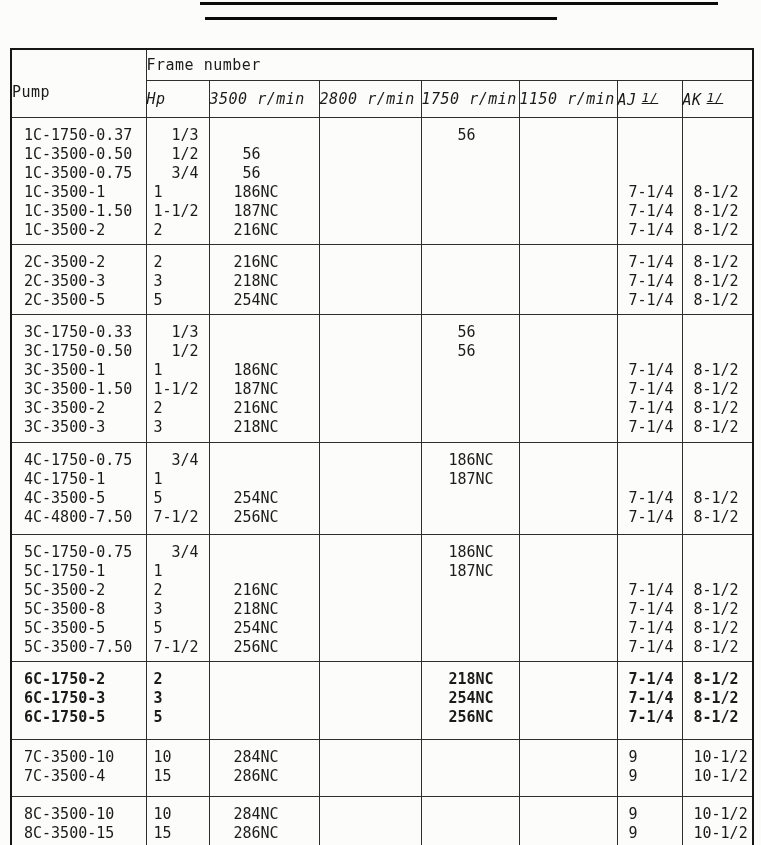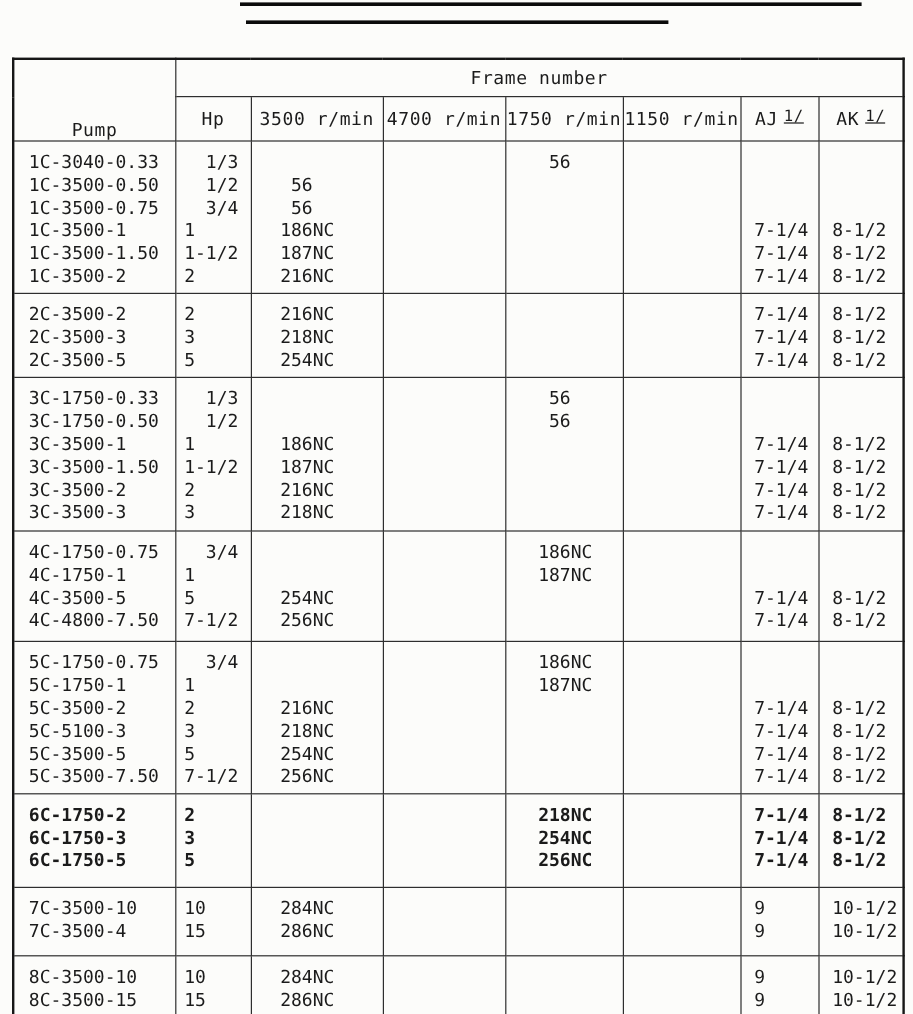--- a/index.html
+++ b/index.html
@@ -13,26 +13,26 @@
   .title-rule{position:absolute;background:#0b0b0b;height:3px;}
   .title-rule.r1{left:200px;top:2px;width:518px;}
   .title-rule.r2{left:205px;top:17px;width:352px;}
   table.pump{
     position:absolute;left:10px;top:48px;width:742px;
     border-collapse:collapse;table-layout:fixed;
     border:2px solid #161616;
   }
   th,td{border:1px solid #2e2e2e;}
   thead th{
-    font-weight:normal;font-size:15px;text-align:center;
+    font-weight:normal;font-size:15px;text-align:left;
     padding:0;letter-spacing:0.5px;
   }
   th.frame-number{height:30px;}
-  th.sub{height:36px;}
-  th.pump-head{vertical-align:bottom;padding-bottom:0;}
+  th.sub{height:36px;font-style:italic;}
+  th.pump-head{vertical-align:bottom;padding-bottom:16px;}
   .fn{
     display:inline-block;font-size:13px;vertical-align:3px;
     text-decoration:underline;margin-left:5px;
   }
   tbody td{
     vertical-align:top;padding:8px 2px 4px 0;font-size:15px;
   }
   td.col-pump{padding-left:12px;}
   td.col-hp{padding-left:7px;margin-left:48px;}
   td.col-r3500{padding-left:24px;}
@@ -63,35 +63,35 @@
         <col style="width:71px">
     </colgroup>
     <thead>
       <tr>
         <th rowspan="2" class="pump-head">Pump</th>
         <th colspan="7" class="frame-number">Frame number</th>
       </tr>
       <tr>
         <th class="sub">Hp</th>
         <th class="sub">3500 r/min</th>
-        <th class="sub">4700 r/min</th>
+        <th class="sub">2800 r/min</th>
         <th class="sub">1750 r/min</th>
         <th class="sub">1150 r/min</th>
         <th class="sub">
           <span>AJ</span><span class="fn">1/</span>
         </th>
         <th class="sub">
           <span>AK</span><span class="fn">1/</span>
         </th>
       </tr>
     </thead>
     <tbody>
         <tr style="height: 127px;">
           <td class="col-pump">
-            <div class="line">1C-3040-0.33</div>
+            <div class="line">1C-1750-0.37</div>
             <div class="line">1C-3500-0.50</div>
             <div class="line">1C-3500-0.75</div>
             <div class="line">1C-3500-1</div>
             <div class="line">1C-3500-1.50</div>
             <div class="line">1C-3500-2</div>
           </td>
           <td class="col-hp">
             <div class="line">  1/3</div>
             <div class="line">  1/2</div>
             <div class="line">  3/4</div>
@@ -304,21 +304,21 @@
             <div class="line"></div>
             <div class="line">8-1/2</div>
             <div class="line">8-1/2</div>
           </td>
         </tr>
         <tr style="height: 120px;">
           <td class="col-pump">
             <div class="line">5C-1750-0.75</div>
             <div class="line">5C-1750-1</div>
             <div class="line">5C-3500-2</div>
-            <div class="line">5C-5100-3</div>
+            <div class="line">5C-3500-8</div>
             <div class="line">5C-3500-5</div>
             <div class="line">5C-3500-7.50</div>
           </td>
           <td class="col-hp">
             <div class="line">  3/4</div>
             <div class="line">1</div>
             <div class="line">2</div>
             <div class="line">3</div>
             <div class="line">5</div>
             <div class="line">7-1/2</div>

